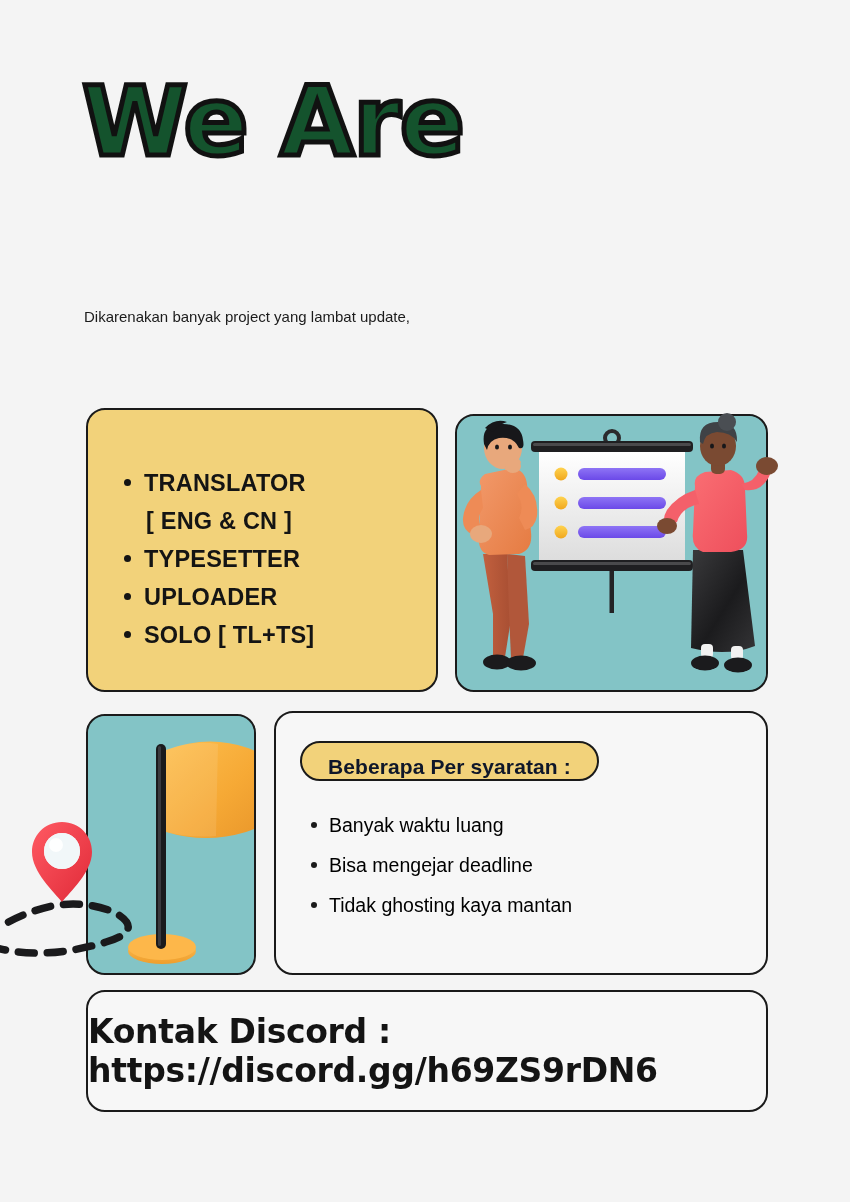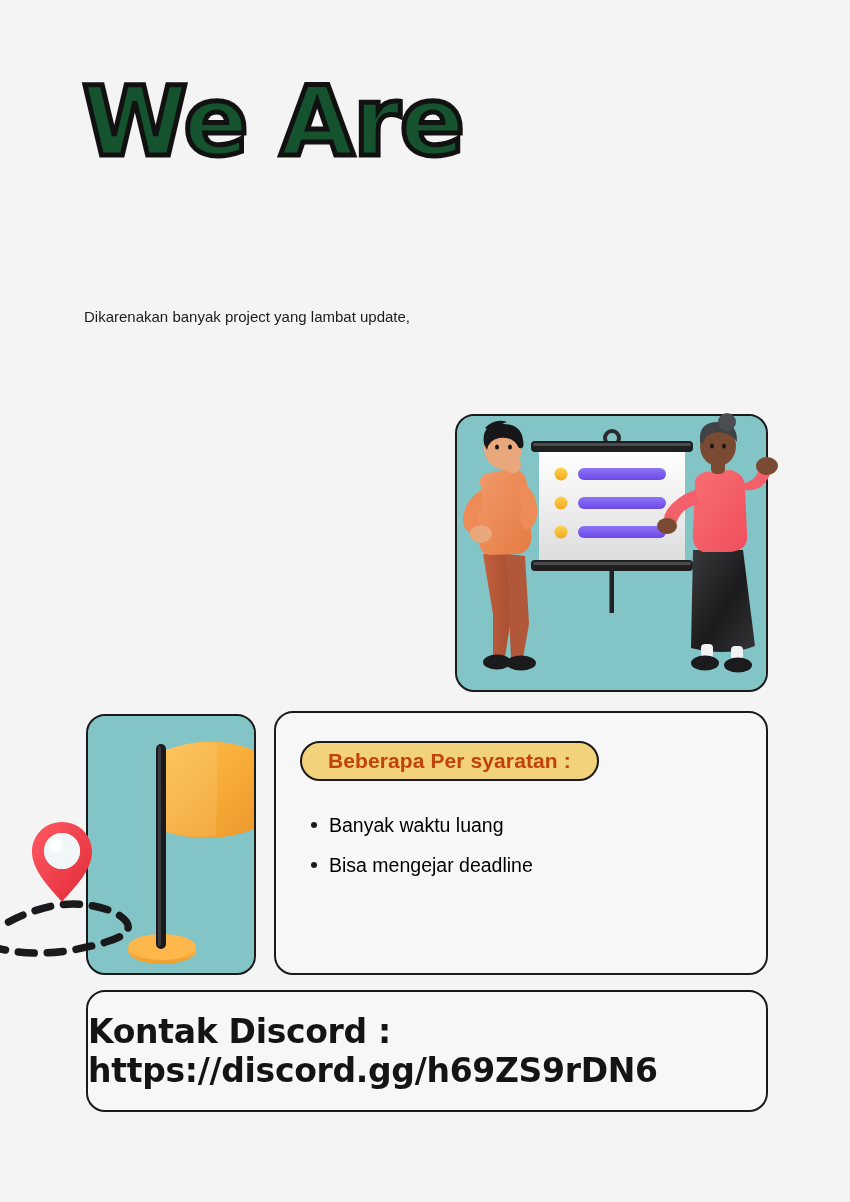--- a/index.html
+++ b/index.html
@@ -101,25 +101,25 @@
   #requirements-card {
     left:274px; top:711px;
     width:494px; height:264px;
     background:#F7F7F7;
   }
   #req-pill {
     position:absolute;
     left:24px; top:28px;
     height:40px;
     padding:0 26px;
-    display:flex; align-items:center;
+    display:flex; align-items:flex-end;
     background:#F2D27A;
     border:2px solid #1A1A1A;
     border-radius:999px;
-    color:#c2410c;
+    color:#0f172a;
     font-weight:bold;
     font-size:21px;
     letter-spacing:0.1px;
   }
   #req-list {
     position:absolute;
     left:34px; top:93px;
     width:430px;
     list-style:none;
   }
@@ -165,20 +165,29 @@
 <div id="poster">
 
   <h1 class="headline">
     <span class="l1">We Are</span>
   </h1>
 
   <div class="subtitle">
     <span>Dikarenakan banyak project yang lambat update,</span>
   </div>
 
+  <div class="card" id="jobs-card">
+    <ul id="jobs-list">
+      <li class="bulleted">TRANSLATOR</li>
+      <li class="cont">[ ENG &amp; CN ]</li>
+      <li class="bulleted">TYPESETTER</li>
+      <li class="bulleted">UPLOADER</li>
+      <li class="bulleted"> SOLO [ TL+TS]</li>
+    </ul>
+  </div>
 
   <div class="card" id="presentation-card">
     <svg class="illus" width="313" height="278" viewBox="0 0 313 278" style="left:-2px; top:-2px;">
       <defs>
         <clipPath id="cardClip">
           <rect x="2" y="2" width="309" height="274" rx="19" ry="19"></rect>
         </clipPath>
         <linearGradient id="boardGrad" x1="0" y1="0" x2="0" y2="1">
           <stop offset="0%" stop-color="#FFFFFF"></stop>
           <stop offset="100%" stop-color="#DDDDDD"></stop>
@@ -342,20 +351,21 @@
     </svg>
   </div>
 
   <div class="card" id="requirements-card">
     <div id="req-pill">
       <span>Beberapa Per syaratan :</span>
     </div>
     <ul id="req-list">
       <li>Banyak waktu luang</li>
       <li>Bisa mengejar deadline</li>
+      <li>Tidak ghosting kaya mantan</li>
     </ul>
   </div>
 
   <div class="card" id="contact-card">
     <span id="contact-text">Kontak Discord : https://discord.gg/h69ZS9rDN6</span>
   </div>
 
 </div>
 
 </body></html>

